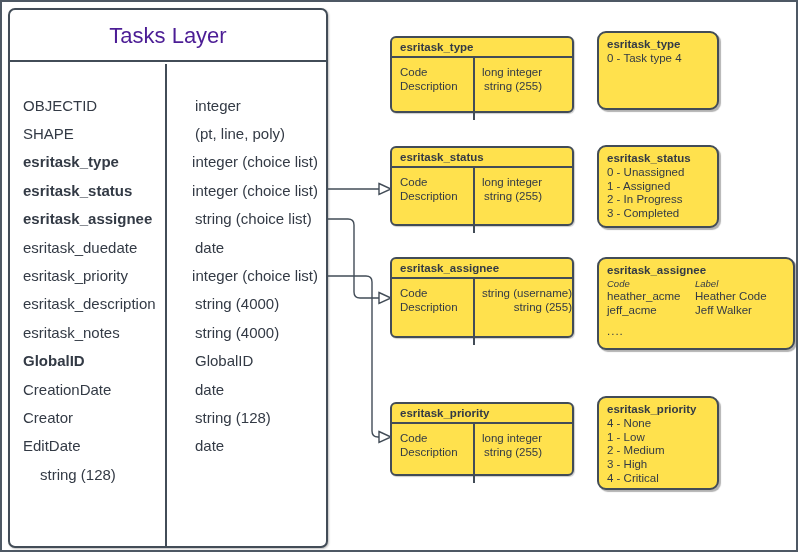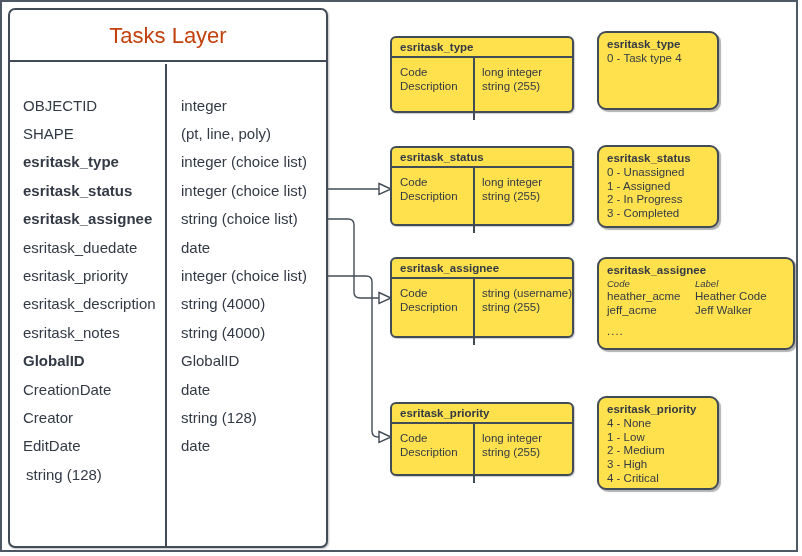--- a/index.html
+++ b/index.html
@@ -12,44 +12,44 @@
   }
 
   
   .tasks-table {
     position:absolute; left:6px; top:6px; width:320px; height:540px;
     background:#fff; border:2px solid #424c57; border-radius:7px;
     box-shadow:1px 1px 2px rgba(0,0,0,0.25);
   }
   .tt-title {
     height:52px; line-height:52px; text-align:center;
-    font-size:22px; color:#c2410c; border-bottom:2px solid #424c57;
+    font-size:22px; color:#4c1d95; border-bottom:2px solid #424c57;
   }
   .tt-coldivider {
     position:absolute; left:155px; top:54px; bottom:0; width:2px; background:#424c57;
   }
   .tt-rows { position:absolute; top:81px; left:0; right:8px; }
   .tt-row { height:28.4px; display:flex; align-items:center; font-size:15px; color:#333a45; }
   .fname { width:155px; padding-left:13px; white-space:nowrap; }
-  .ftype { padding-left:16px; white-space:nowrap; }
+  .ftype { padding-left:30px; white-space:nowrap; }
   .bold { font-weight:bold; }
 
   
   .defbox {
     position:absolute; left:388px; width:184px;
     background:#FFE14D; border:2px solid #424c57; border-radius:6px;
     color:#333a45; box-shadow:1px 1px 1px rgba(0,0,0,0.2);
   }
   .def-header {
     height:20px; padding:3px 8px 0; font-size:11.5px; font-weight:bold;
     border-bottom:2px solid #424c57; white-space:nowrap;
   }
   .def-body { display:flex; padding-top:7px; font-size:11.5px; line-height:14px; }
   .dleft  { width:81px; padding-left:8px; }
-  .dright { padding-left:9px; white-space:nowrap; }
+  .dright { padding-left:9px; white-space:nowrap;text-align:right; }
   .def-vline {
     position:absolute; left:81px; top:20px; bottom:-9px; width:2px; background:#424c57;
   }
   .defbox { overflow:visible; }
   #def-type     { top:34px;  height:77px; }
   #def-status   { top:144px; height:80px; }
   #def-assignee { top:255px; height:81px; }
   #def-priority { top:400px; height:74px; }
 
   

